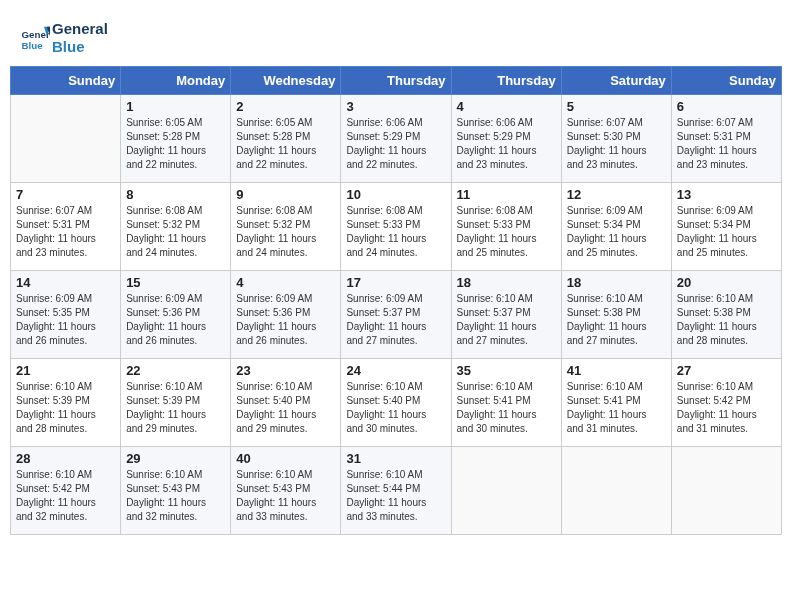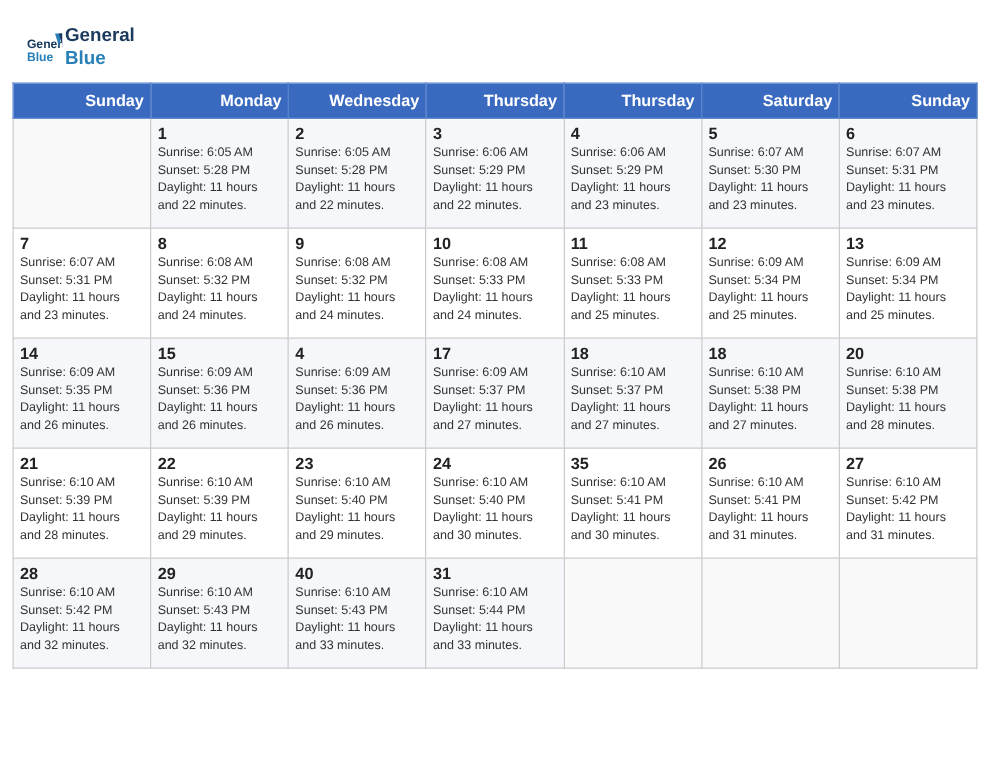--- a/index.html
+++ b/index.html
@@ -294,21 +294,21 @@
 and 30 minutes.</div>
         </td>
         <td>
           <div class="day-num">35</div>
           <div class="day-info" style="white-space: pre-line;">Sunrise: 6:10 AM
 Sunset: 5:41 PM
 Daylight: 11 hours
 and 30 minutes.</div>
         </td>
         <td>
-          <div class="day-num">26</div>
+          <div class="day-num">41</div>
           <div class="day-info" style="white-space: pre-line;">Sunrise: 6:10 AM
 Sunset: 5:41 PM
 Daylight: 11 hours
 and 31 minutes.</div>
         </td>
         <td>
           <div class="day-num">27</div>
           <div class="day-info" style="white-space: pre-line;">Sunrise: 6:10 AM
 Sunset: 5:42 PM
 Daylight: 11 hours

